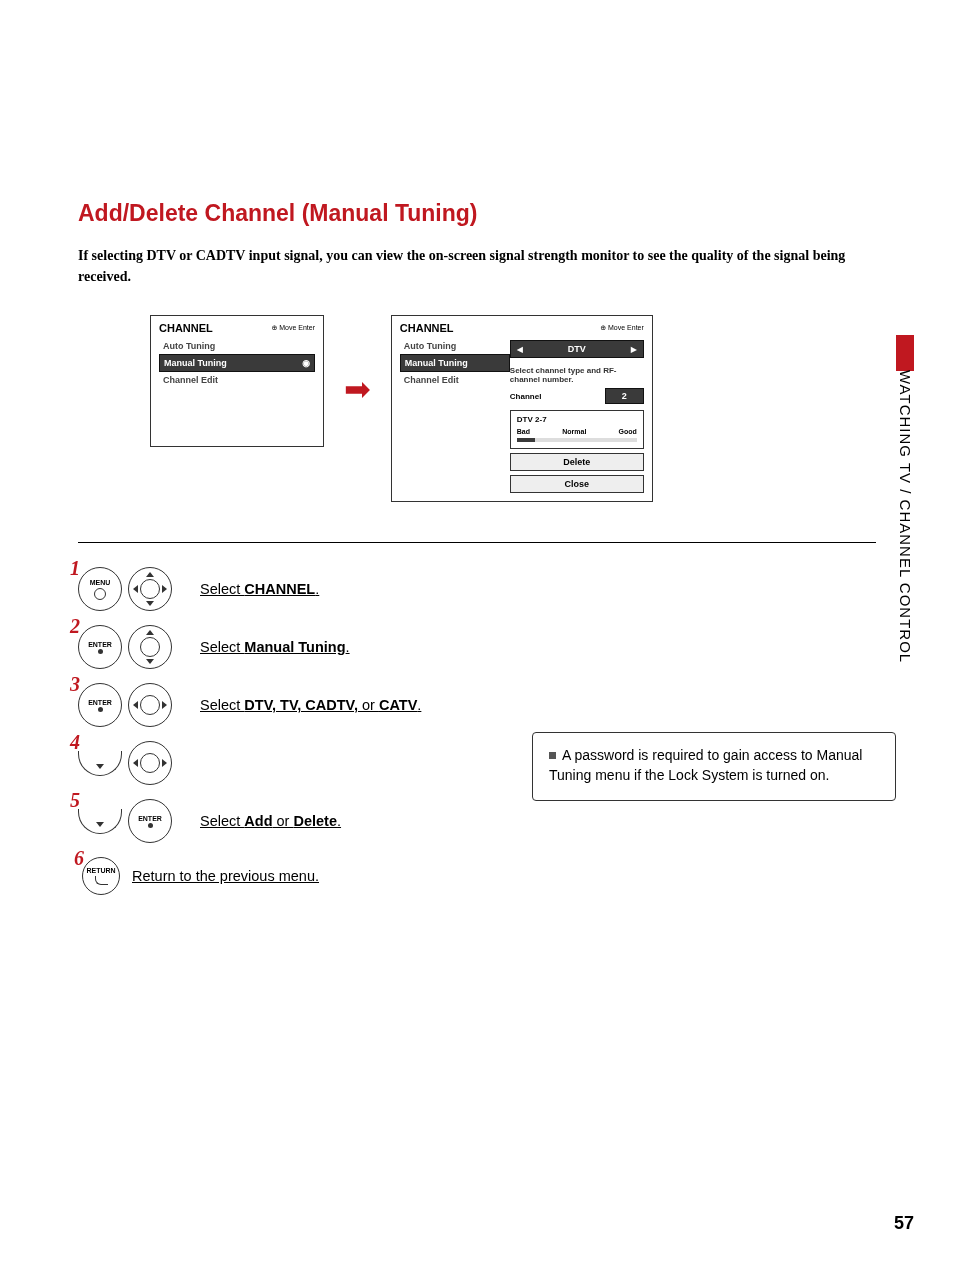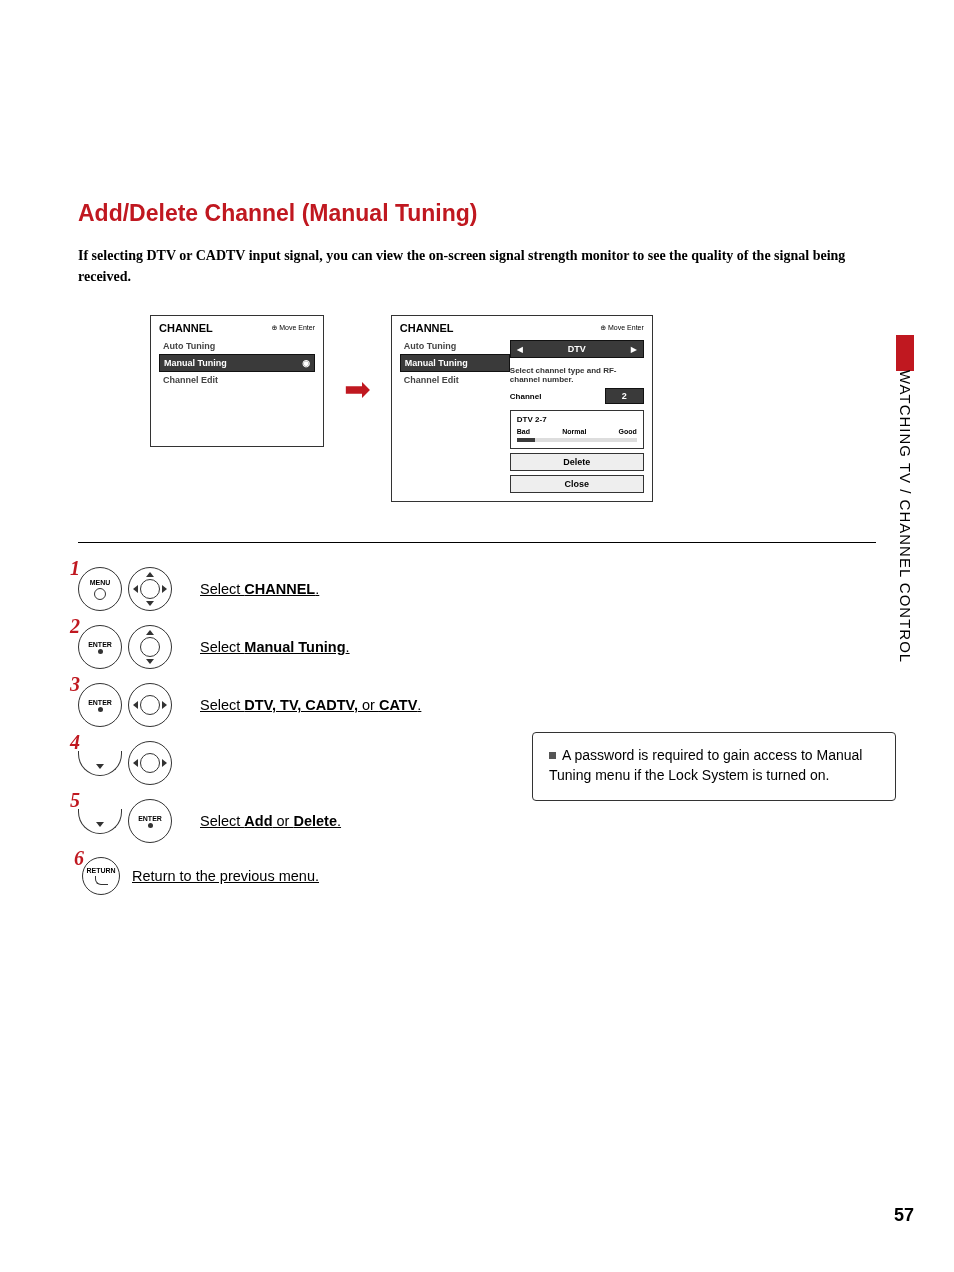--- a/index.html
+++ b/index.html
@@ -41,21 +41,21 @@
     position: absolute;
     right: 40px;
     top: 335px;
     width: 18px;
     height: 36px;
     background: #c01820;
   }
   .page-num {
     position: absolute;
     right: 40px;
-    bottom: 46px;
+    bottom: 38px;
     font-weight: bold;
     font-size: 18px;
   }
   .screens {
     display: flex;
     align-items: flex-start;
     gap: 20px;
     padding-left: 72px;
     margin-bottom: 8px;
   }

